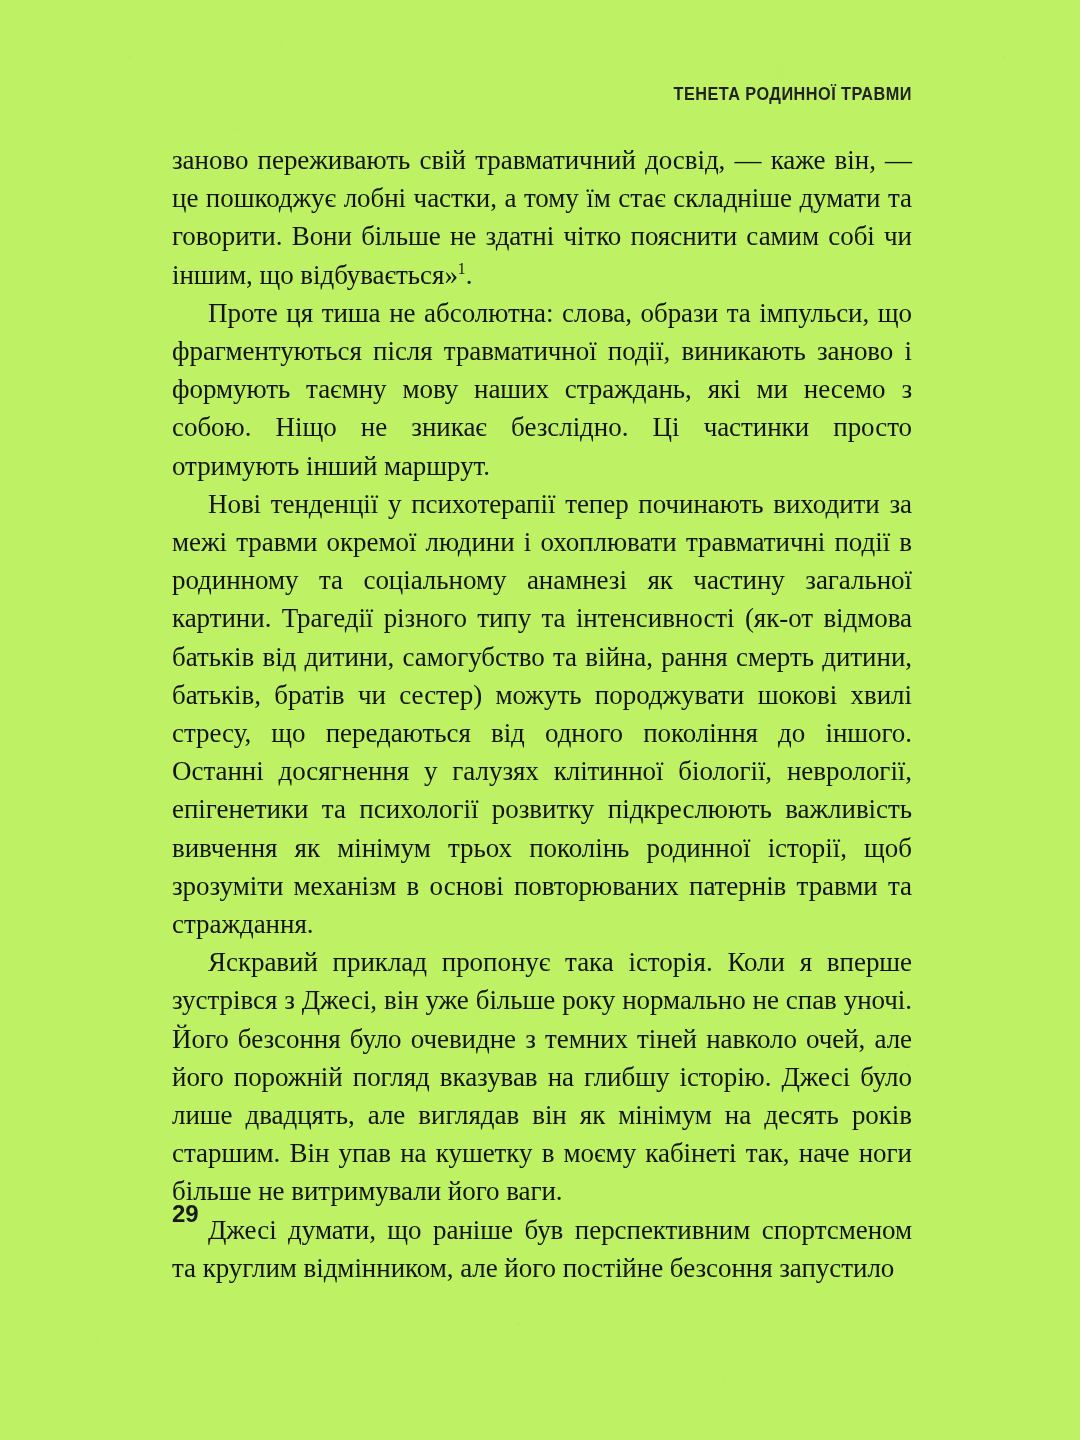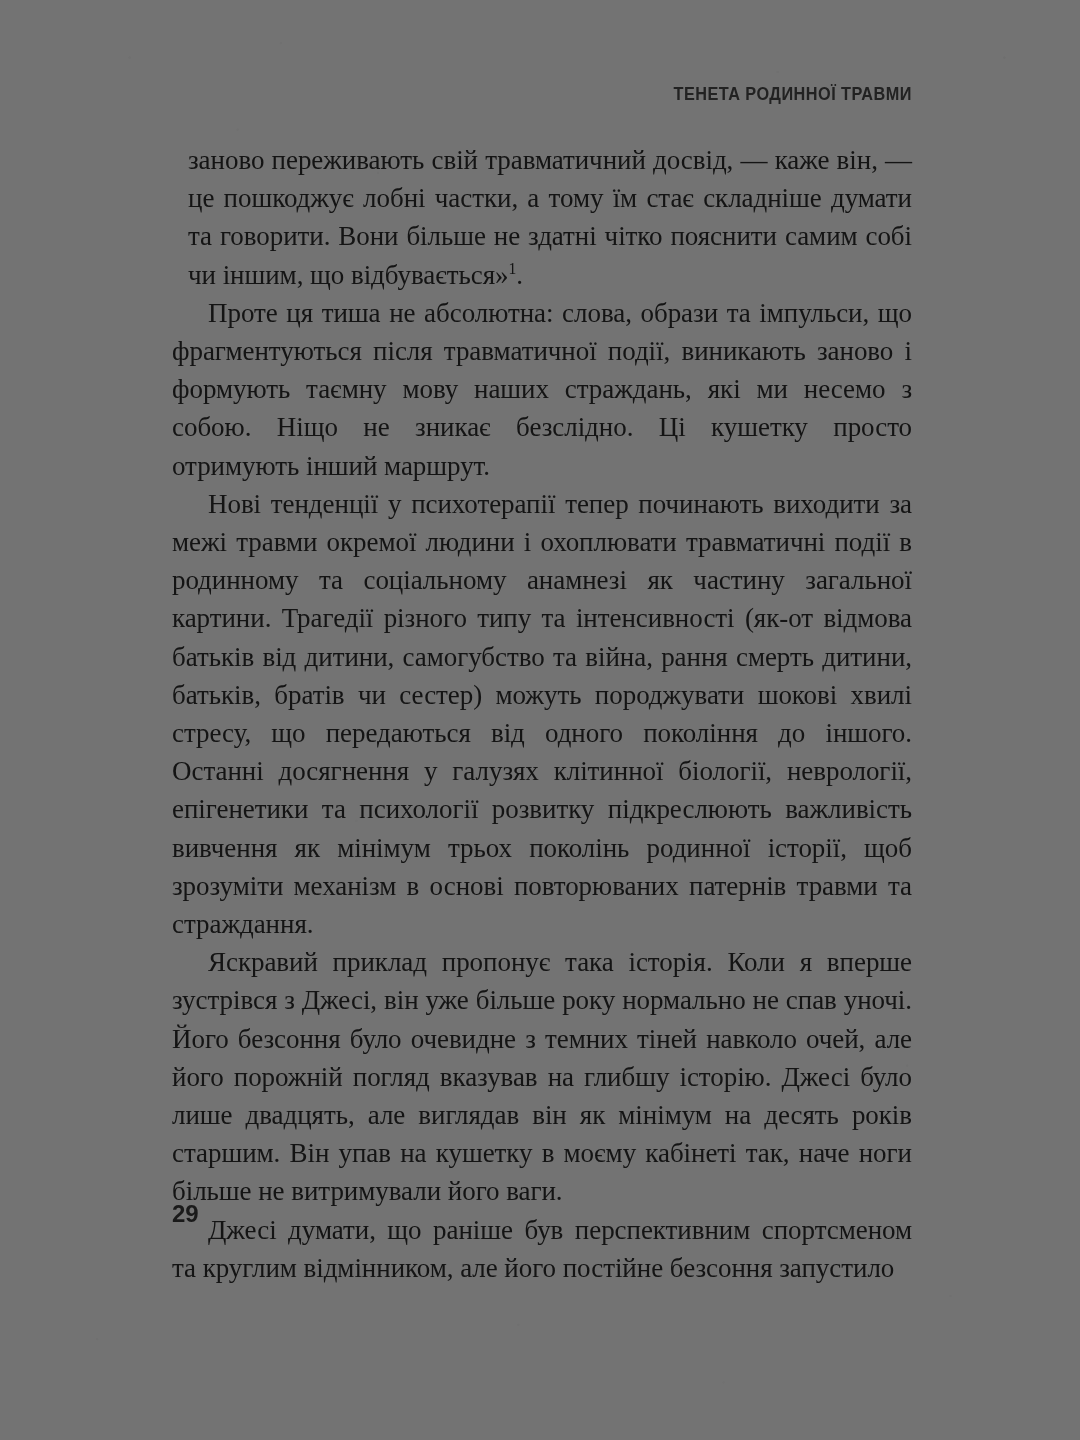--- a/index.html
+++ b/index.html
@@ -6,21 +6,21 @@
   html, body {
     margin: 0;
     padding: 0;
     background: #ffffff;
   }
 
   .page {
     position: relative;
     width: 1080px;
     height: 1440px;
-    background: #737373;
+    background: #bef264;
     overflow: hidden;
     font-family: "Liberation Serif", "DejaVu Serif", serif;
     color: #141414;
     -webkit-font-smoothing: antialiased;
   }
 
   
   .scan-noise {
     position: absolute;
     inset: 0;
@@ -78,21 +78,20 @@
   }
 
   .text-body p {
     margin: 0;
     text-indent: 36px;
     hyphens: manual;
   }
 
   .text-body p.no-indent {
     text-indent: 0;
-    margin-left: 16px;
   }
 
   sup.footnote-marker {
     font-size: 0.58em;
     vertical-align: super;
     line-height: 0;
   }
 
   
   .folio {
@@ -112,21 +111,21 @@
 <div class="page">
 
   <div class="scan-noise"></div>
 
   <div class="running-head">ТЕНЕТА РОДИННОЇ ТРАВМИ</div>
 
   <div class="text-body">
 
     <p class="no-indent"><span>заново переживають свій травматичний досвід, — каже він, — це пошкоджує лобні частки, а тому їм стає складніше думати та говорити. Вони більше не здатні чітко пояснити самим собі чи іншим, що відбувається»</span><sup class="footnote-marker">1</sup><span>.</span></p>
 
-    <p>Проте ця тиша не абсолютна: слова, образи та імпульси, що фрагментуються після травматичної події, виникають заново і формують таємну мову наших страждань, які ми несемо з собою. Ніщо не зникає безслідно. Ці кушетку просто отримують інший маршрут.</p>
+    <p>Проте ця тиша не абсолютна: слова, образи та імпульси, що фрагментуються після травматичної події, виникають заново і формують таємну мову наших страждань, які ми несемо з собою. Ніщо не зникає безслідно. Ці частинки просто отримують інший маршрут.</p>
 
     <p>Нові тенденції у психотерапії тепер починають виходити за межі травми окремої людини і охоплювати травматичні події в родинному та соціальному анамнезі як частину загальної картини. Трагедії різного типу та інтенсивності (як-от відмова батьків від дитини, самогубство та війна, рання смерть дитини, батьків, братів чи сестер) можуть породжувати шокові хвилі стресу, що передаються від одного покоління до іншого. Останні досягнення у галузях клітинної біології, неврології, епігенетики та психології розвитку підкреслюють важливість вивчення як мінімум трьох поколінь родинної історії, щоб зрозуміти механізм в основі повторюваних патернів травми та страждання.</p>
 
     <p>Яскравий приклад пропонує така історія. Коли я вперше зустрівся з Джесі, він уже більше року нормально не спав уночі. Його безсоння було очевидне з темних тіней навколо очей, але його порожній погляд вказував на глибшу історію. Джесі було лише двадцять, але виглядав він як мінімум на десять років старшим. Він упав на кушетку в моєму кабінеті так, наче ноги більше не витримували його ваги.</p>
 
     <p>Джесі думати, що раніше був перспективним спортсменом та круглим відмінником, але його постійне безсоння запустило</p>
 
   </div>
 
   <div class="folio">29</div>

